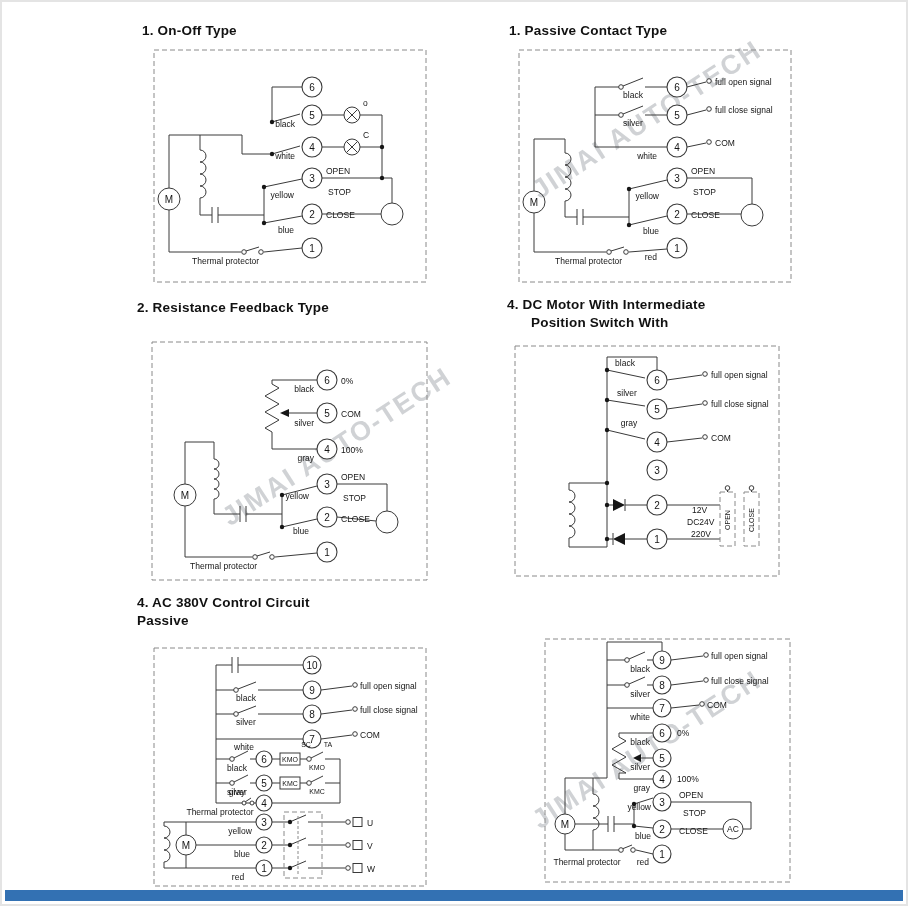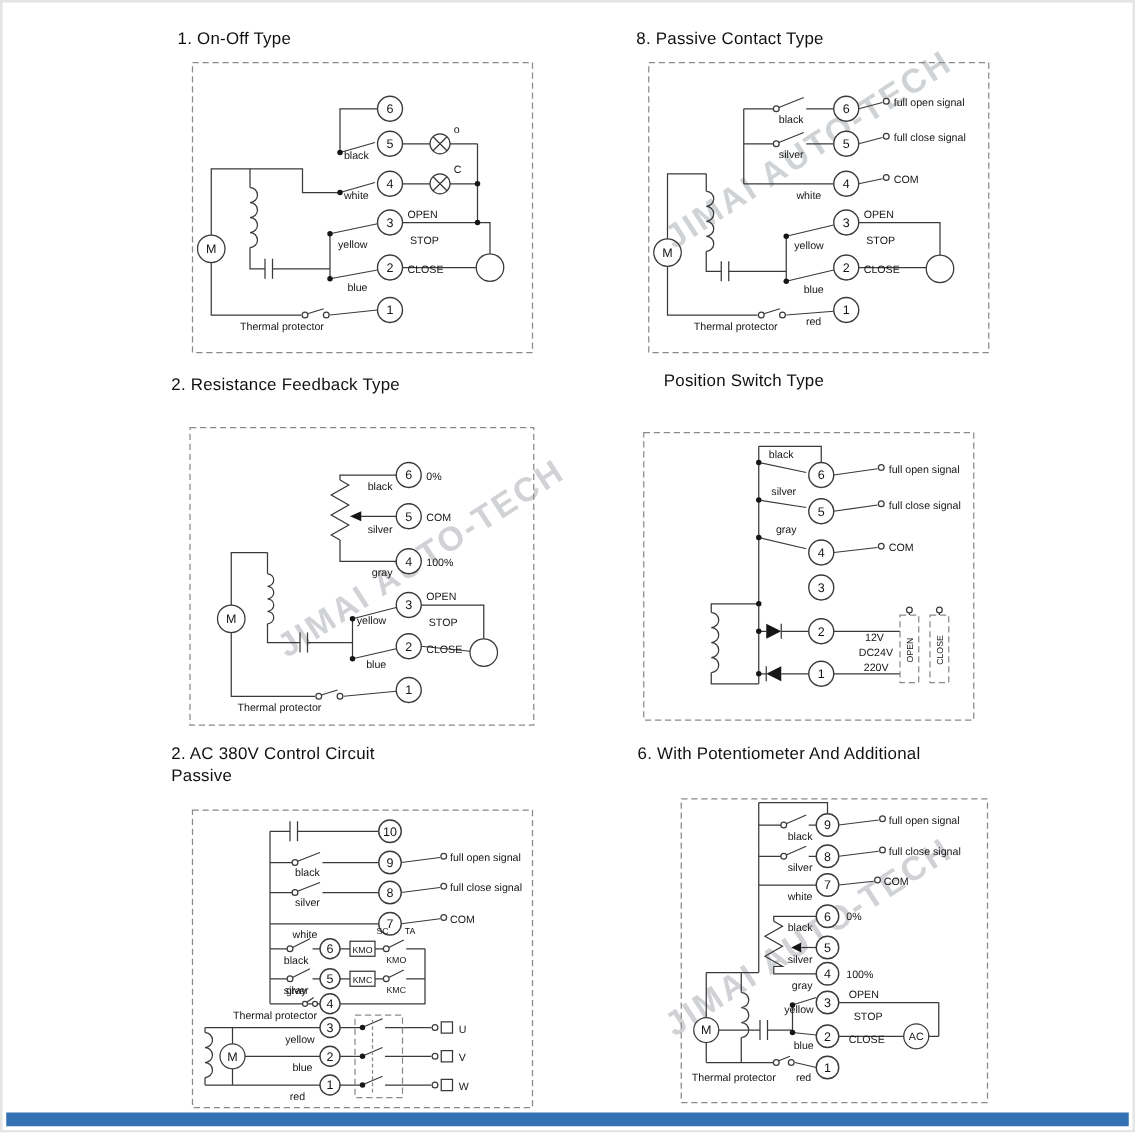--- a/index.html
+++ b/index.html
@@ -1,17 +1,17 @@
 <!DOCTYPE html>
 <html><head>
 <meta charset="utf-8">
 <style>
   html,body{margin:0;background:#fff}
   .page{position:relative;width:908px;height:906px;background:#fff;border:2px solid #e4e4e4;box-sizing:border-box;overflow:hidden;font-family:"Liberation Sans",sans-serif}
-  .dtitle{position:absolute;font-weight:normal;font-size:13.5px;color:#111;letter-spacing:.2px;line-height:18px;white-space:nowrap}
+  .dtitle{position:absolute;font-weight:bold;font-size:13.5px;color:#111;letter-spacing:.2px;line-height:18px;white-space:nowrap}
   .dtitle .ind{padding-left:24px}
   .wm{position:absolute;transform:translate(-50%,-50%) rotate(-33deg);font-weight:bold;font-size:27px;letter-spacing:2px;color:#90969c;opacity:.42;white-space:nowrap;pointer-events:none}
   .footer{position:absolute;left:3px;right:3px;bottom:3px;height:11px;background:#3371b3}
   svg{position:absolute;overflow:visible}
   svg text{font-family:"Liberation Sans",sans-serif;fill:#151515;font-size:8.5px}
   .tn{font-size:10px;text-anchor:middle}
   .t7{font-size:7px}
   .te{text-anchor:end}
   .tm{text-anchor:middle}
   .wire{stroke:#3a3a3a;stroke-width:1;fill:none}
@@ -103,21 +103,21 @@
       <text class="te" x="152" y="186">blue</text>
       <text x="221" y="59">o</text>
       <text x="221" y="91">C</text>
       <text x="184" y="127">OPEN</text>
       <text x="186" y="148">STOP</text>
       <text x="184" y="171">CLOSE</text>
       <text x="50" y="217">Thermal protector</text>
     </g>
   </svg>
 
-  <div class="dtitle" style="left:507px;top:20px">8. Passive Contact Type</div>
+  <div class="dtitle" style="left:507px;top:20px">1. Passive Contact Type</div>
   <svg style="left:505px;top:45px" width="300" height="250" viewBox="0 0 300 250">
     <rect class="box" x="12" y="3" width="272" height="232"></rect>
     <g>
       <path class="wire" d="M88,40 V100"></path>
       <path class="wire" d="M88,40 H112 M116,39 L136,31 M138,40 H160"></path>
       <path class="wire" d="M88,68 H112 M116,67 L136,59 M138,68 H160"></path>
       <path class="wire" d="M88,100 H160"></path>
       <path class="wire" d="M180,40 L199,35 M180,68 L199,63 M180,100 L199,96"></path>
       <path class="wire" d="M27,144 V92 H58"></path>
       <path class="wire" d="M58,92 V106"></path>
@@ -236,21 +236,22 @@
       <text x="199" y="143">OPEN</text>
       <text x="201" y="164">STOP</text>
       <text x="199" y="185">CLOSE</text>
       <text class="te" x="167" y="162">yellow</text>
       <text class="te" x="167" y="197">blue</text>
       <text x="48" y="232">Thermal protector</text>
     </g>
   </svg>
 
   <div class="dtitle" style="left:505px;top:294px">
-    <div class="ind">Position Switch Type</div>
+    <div>4. DC Motor With Intermediate</div>
+    <div class="ind">Position Switch With</div>
   </div>
   <svg style="left:505px;top:338px" width="300" height="248" viewBox="0 0 300 248">
     <rect class="box" x="8" y="6" width="264" height="230"></rect>
     <g>
       <path class="wire" d="M100,17 V207"></path>
       <path class="wire" d="M100,17 H150 V30"></path>
       <path class="wire" d="M100,30 L138,38 M100,60 L138,66 M100,90 L138,99"></path>
       <path class="wire" d="M160,40 L195,35 M160,69 L195,64 M160,102 L195,98"></path>
       <path class="wire" d="M160,165 H213 M160,199 H213"></path>
       <path class="wire" d="M62,150 V143 H100"></path>
@@ -308,21 +309,21 @@
       <text x="204" y="101">COM</text>
       <text x="185" y="173">12V</text>
       <text x="180" y="185">DC24V</text>
       <text x="184" y="197">220V</text>
       <text class="t7 tm" transform="rotate(-90 220.5 180)" x="220.5" y="182.5">OPEN</text>
       <text class="t7 tm" transform="rotate(-90 244.5 180)" x="244.5" y="182.5">CLOSE</text>
     </g>
   </svg>
 
   <div class="dtitle" style="left:135px;top:592px">
-    <div>2. AC 380V Control Circuit</div>
+    <div>4. AC 380V Control Circuit</div>
     <div>Passive</div>
   </div>
   <svg style="left:138px;top:634px" width="302" height="262" viewBox="0 0 302 262">
     <rect class="box" x="14" y="12" width="272" height="238"></rect>
     <g>
       <path class="wire" d="M92,29 H76 M98,29 H163"></path>
       <path class="wire" d="M76,29 V167"></path>
       <path class="wire" d="M76,54 H94 M98,53 L116,46 M118,54 H163"></path>
       <path class="wire" d="M76,78 H94 M98,77 L116,70 M118,78 H163"></path>
       <path class="wire" d="M76,103 H163"></path>
@@ -413,21 +414,20 @@
       <text class="tm" x="80" y="179">Thermal protector</text>
       <text class="tm" x="100" y="198">yellow</text>
       <text class="tm" x="102" y="221">blue</text>
       <text class="tm" x="98" y="244">red</text>
       <text x="227" y="190">U</text>
       <text x="227" y="213">V</text>
       <text x="227" y="236">W</text>
     </g>
   </svg>
 
-  <div class="dtitle" style="left:508px;top:592px">6. With Potentiometer And Additional</div>
   <svg style="left:505px;top:616px" width="300" height="270" viewBox="0 0 300 270">
     <rect class="box" x="38" y="21" width="245" height="243"></rect>
     <g>
       <path class="wire" d="M155,33 V24 H100"></path>
       <path class="wire" d="M100,24 V160"></path>
       <path class="wire" d="M100,42 H118 M122,41 L138,34 M140,42 H146"></path>
       <path class="wire" d="M100,67 H118 M122,66 L138,59 M140,67 H146"></path>
       <path class="wire" d="M100,90 H146"></path>
       <path class="wire" d="M164,42 L196,38 M164,67 L196,63 M164,90 L192,87"></path>
       <path class="wire" d="M146,115 H112 V119"></path>

